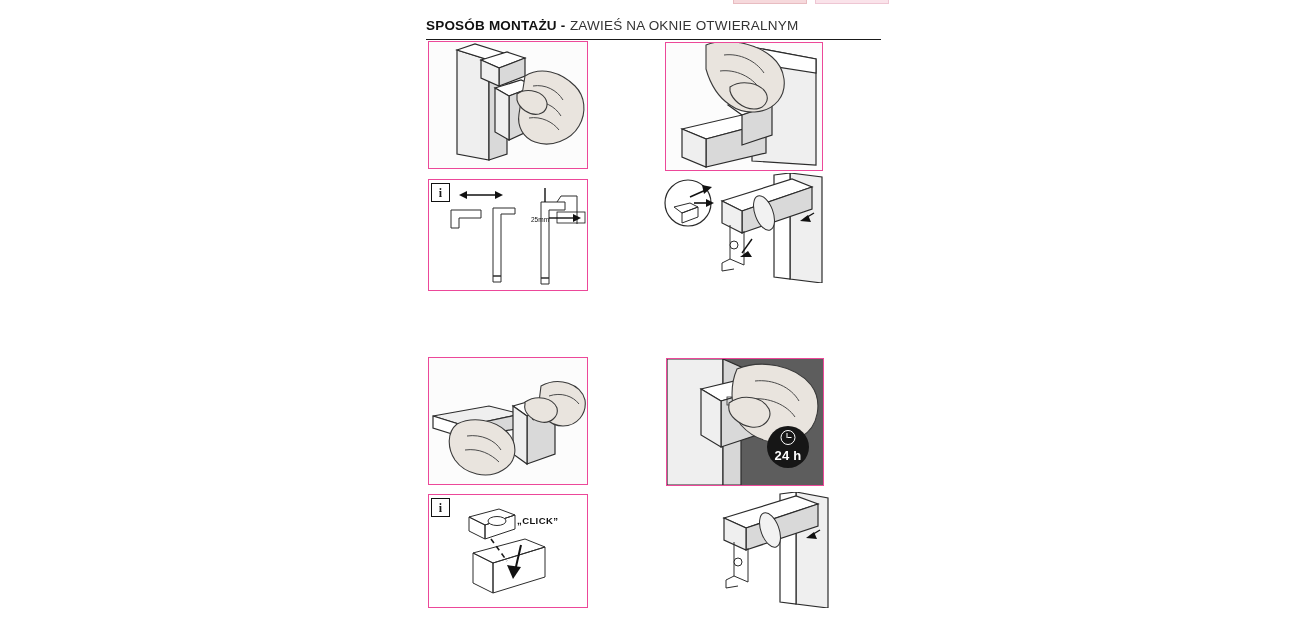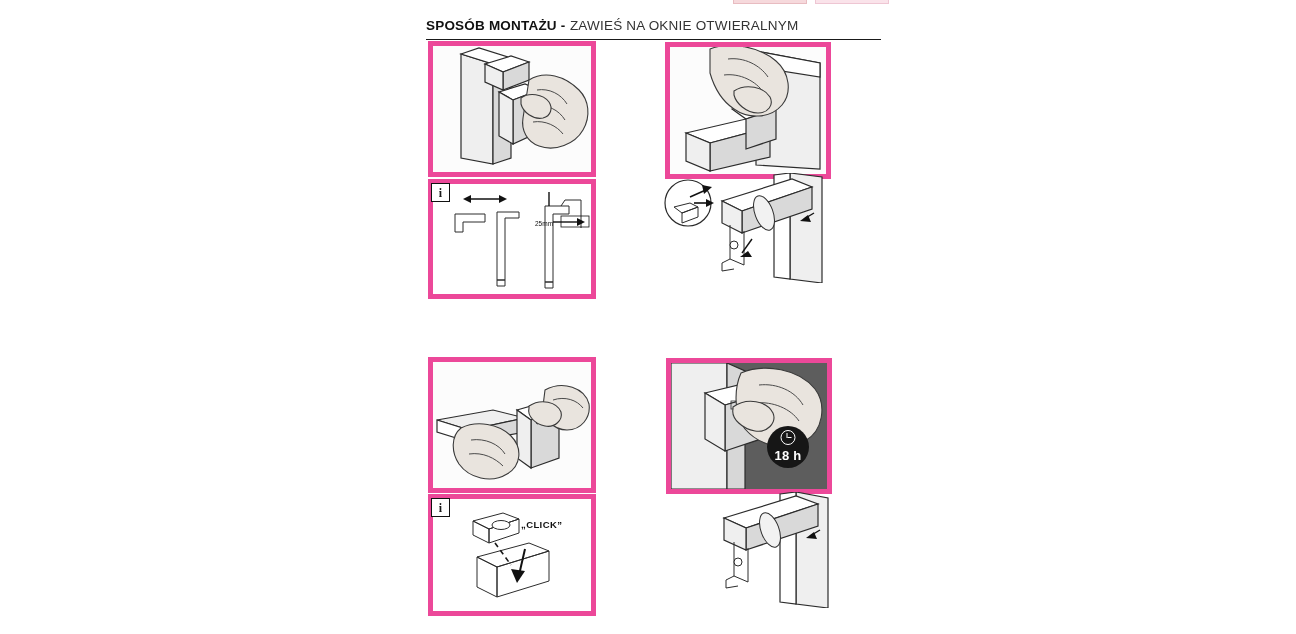--- a/index.html
+++ b/index.html
@@ -38,21 +38,21 @@
     font-size:13.5px;
     letter-spacing:.2px;
     color:#333;
   }
   #section-1-head{top:16px;}
   #section-2-head{top:320px;}
 
   
   .fig{
     position:absolute;
-    border:5px solid #ec4899;
+    border:1px solid #ec4899;
     background:#e5e5e5;
     overflow:hidden;
   }
   .fig.noborder{border:none;background:transparent;}
 
   
   .hand{fill:#e9e4de;stroke:#3a3a3a;stroke-width:1.1;}
   .skinline{fill:none;stroke:#4a4a4a;stroke-width:1;}
   .metal{fill:#ffffff;stroke:#2c2c2c;stroke-width:1.2;}
   .metal-d{fill:#d9d9d9;stroke:#2c2c2c;stroke-width:1.2;}
@@ -262,21 +262,21 @@
       <rect x="60" y="38" width="22" height="8" fill="none" stroke="#2c2c2c" stroke-width="0.8"></rect>
 
       <path class="hand" d="M70 10 C94 0,128 6,144 26 C156 42,152 68,134 78 C114 90,88 82,74 66 C64 54,62 28,70 10 Z"></path>
       <path class="skinline" d="M88 22 C106 20,124 28,132 42"></path>
       <path class="skinline" d="M84 40 C102 38,120 46,128 58"></path>
       <path class="hand" d="M62 44 C76 34,96 38,102 50 C106 60,96 70,84 68 C72 66,60 56,62 46 Z"></path>
     </svg>
   </div>
   <div class="badge24" style="left:767px;top:426px;">
     <span class="clock"></span>
-    <span>18 h</span>
+    <span>24 h</span>
   </div>
 
   <div class="fig" style="left:428px;top:494px;width:158px;height:112px;">
     <svg width="158" height="112" viewBox="0 0 158 112">
       <rect x="0" y="0" width="158" height="112" fill="#ffffff"></rect>
 
       <path class="thin" d="M40 22 L70 14 L86 20 L56 30 Z"></path>
       <path class="thin" d="M56 30 L86 20 L86 34 L56 44 Z"></path>
       <path class="thin" d="M40 22 L56 30 L56 44 L40 36 Z"></path>
       <ellipse cx="68" cy="26" rx="9" ry="4.5" fill="#fff" stroke="#2c2c2c" stroke-width="1"></ellipse>

